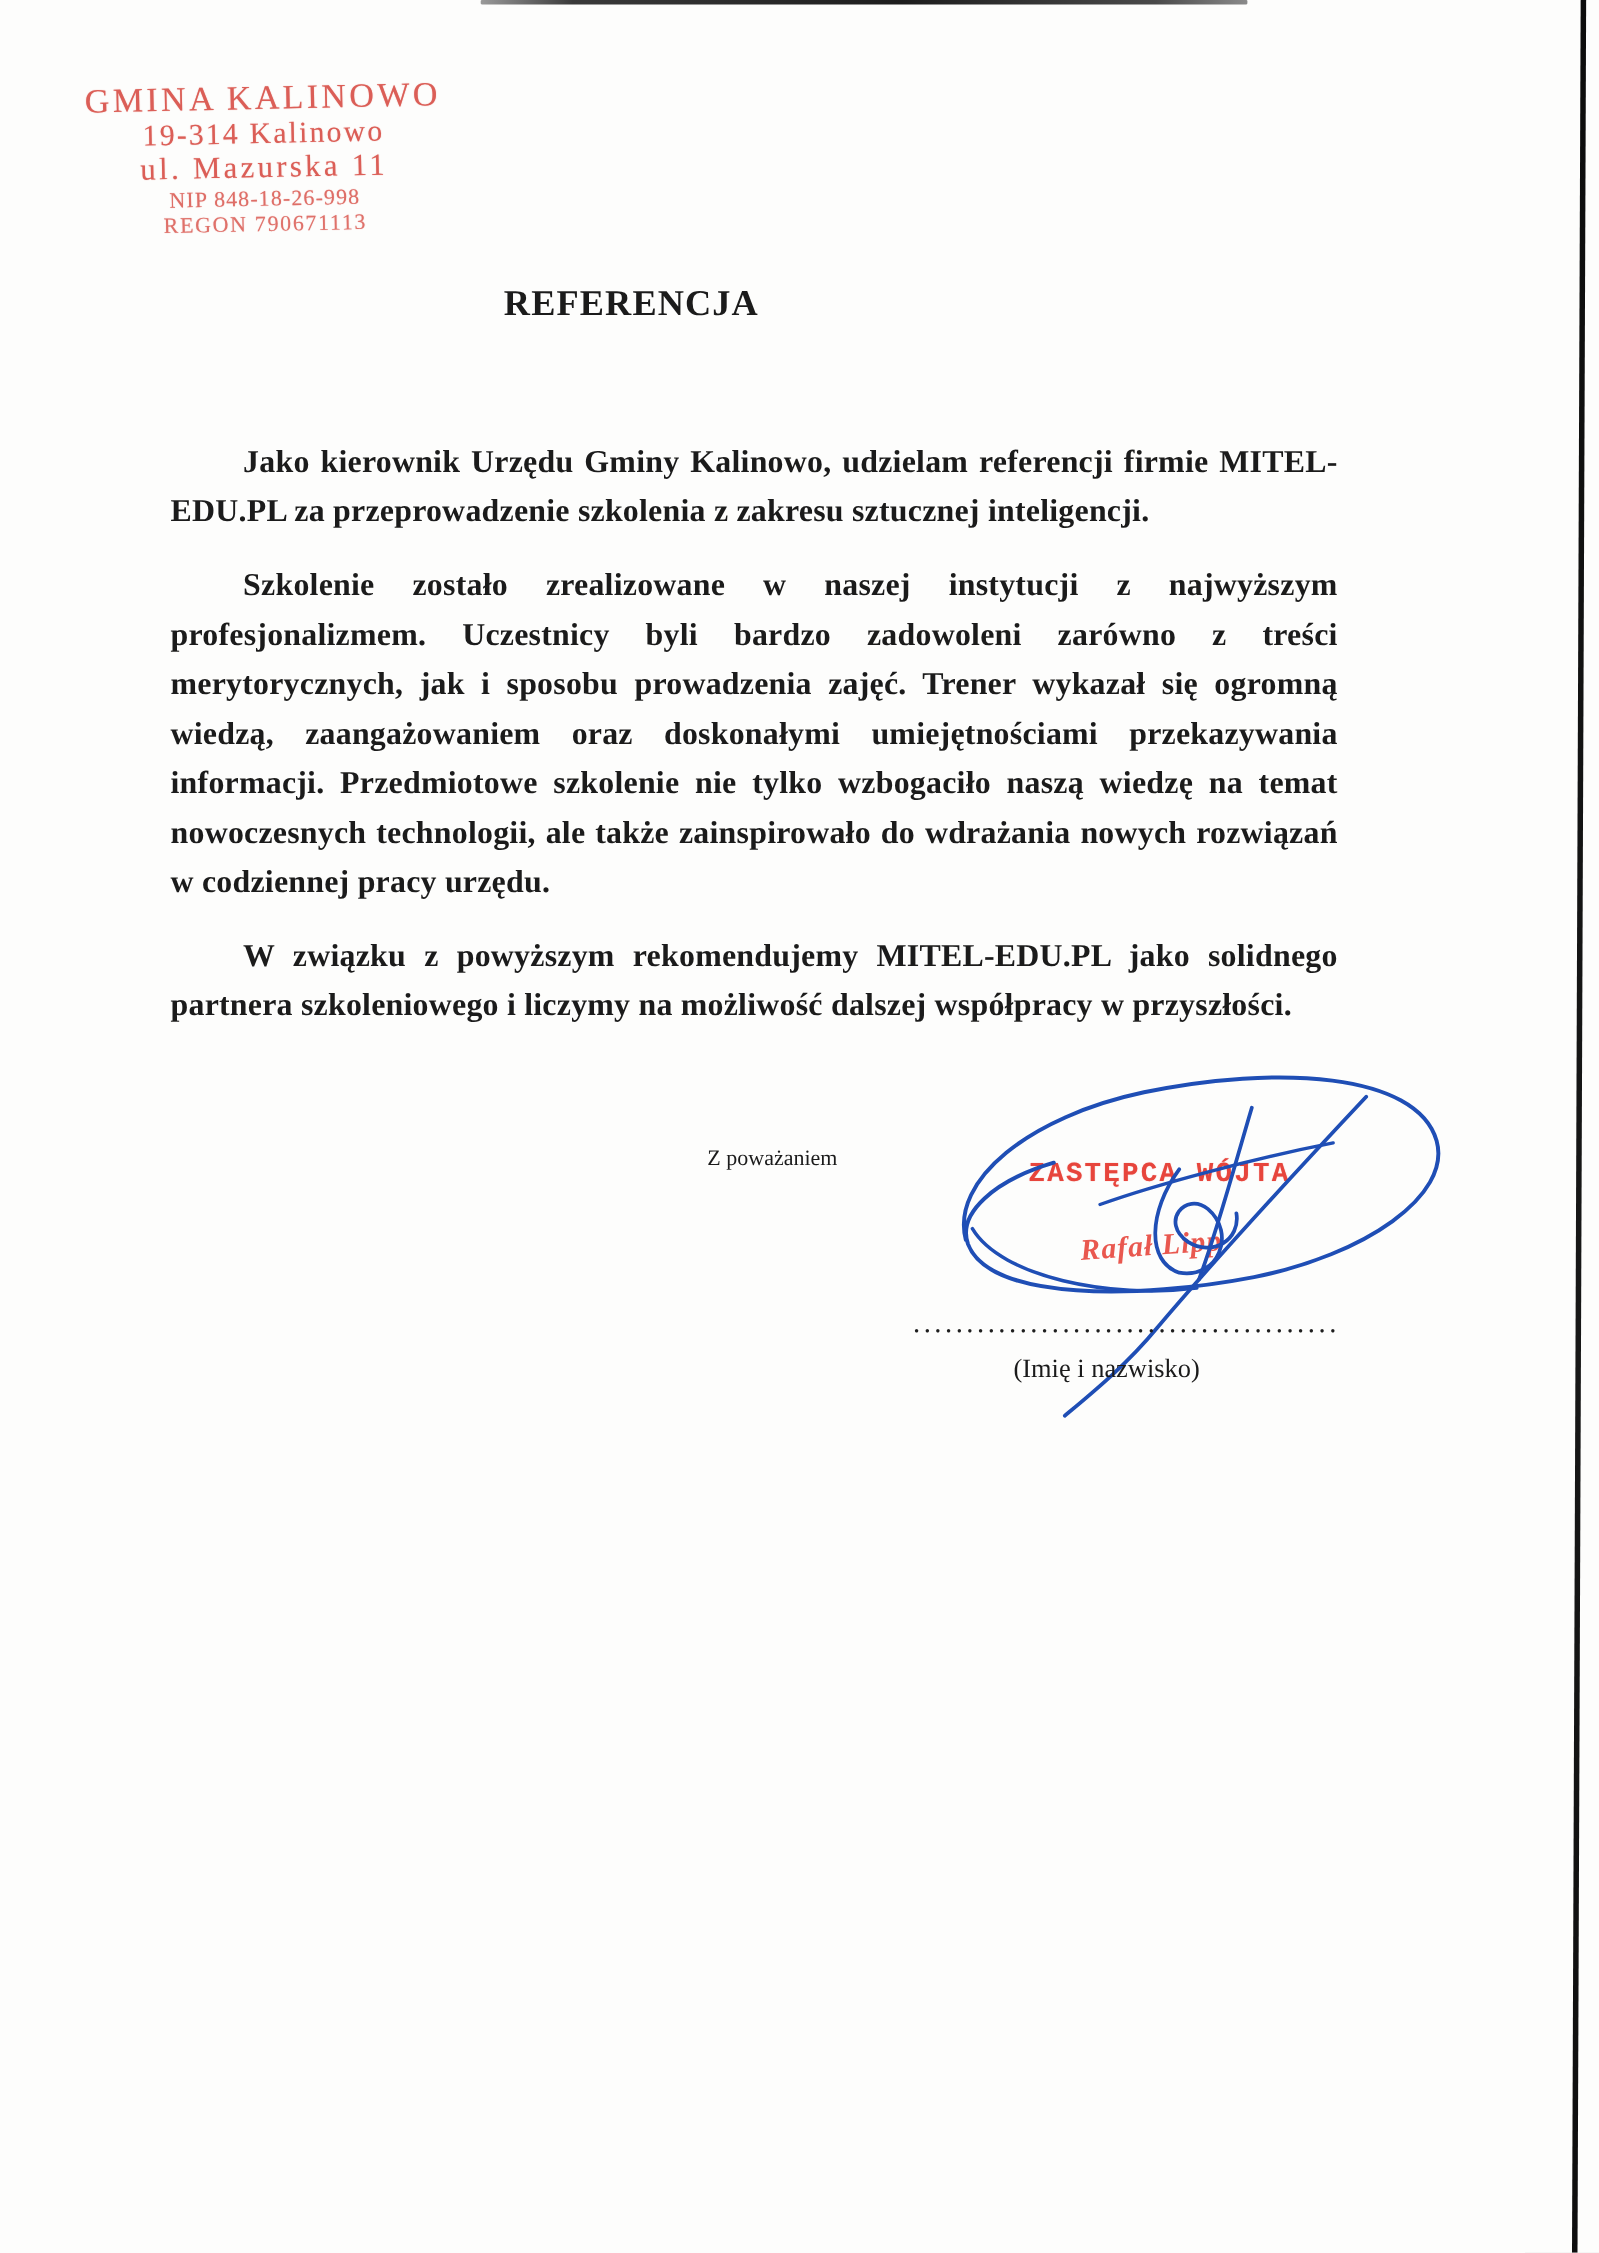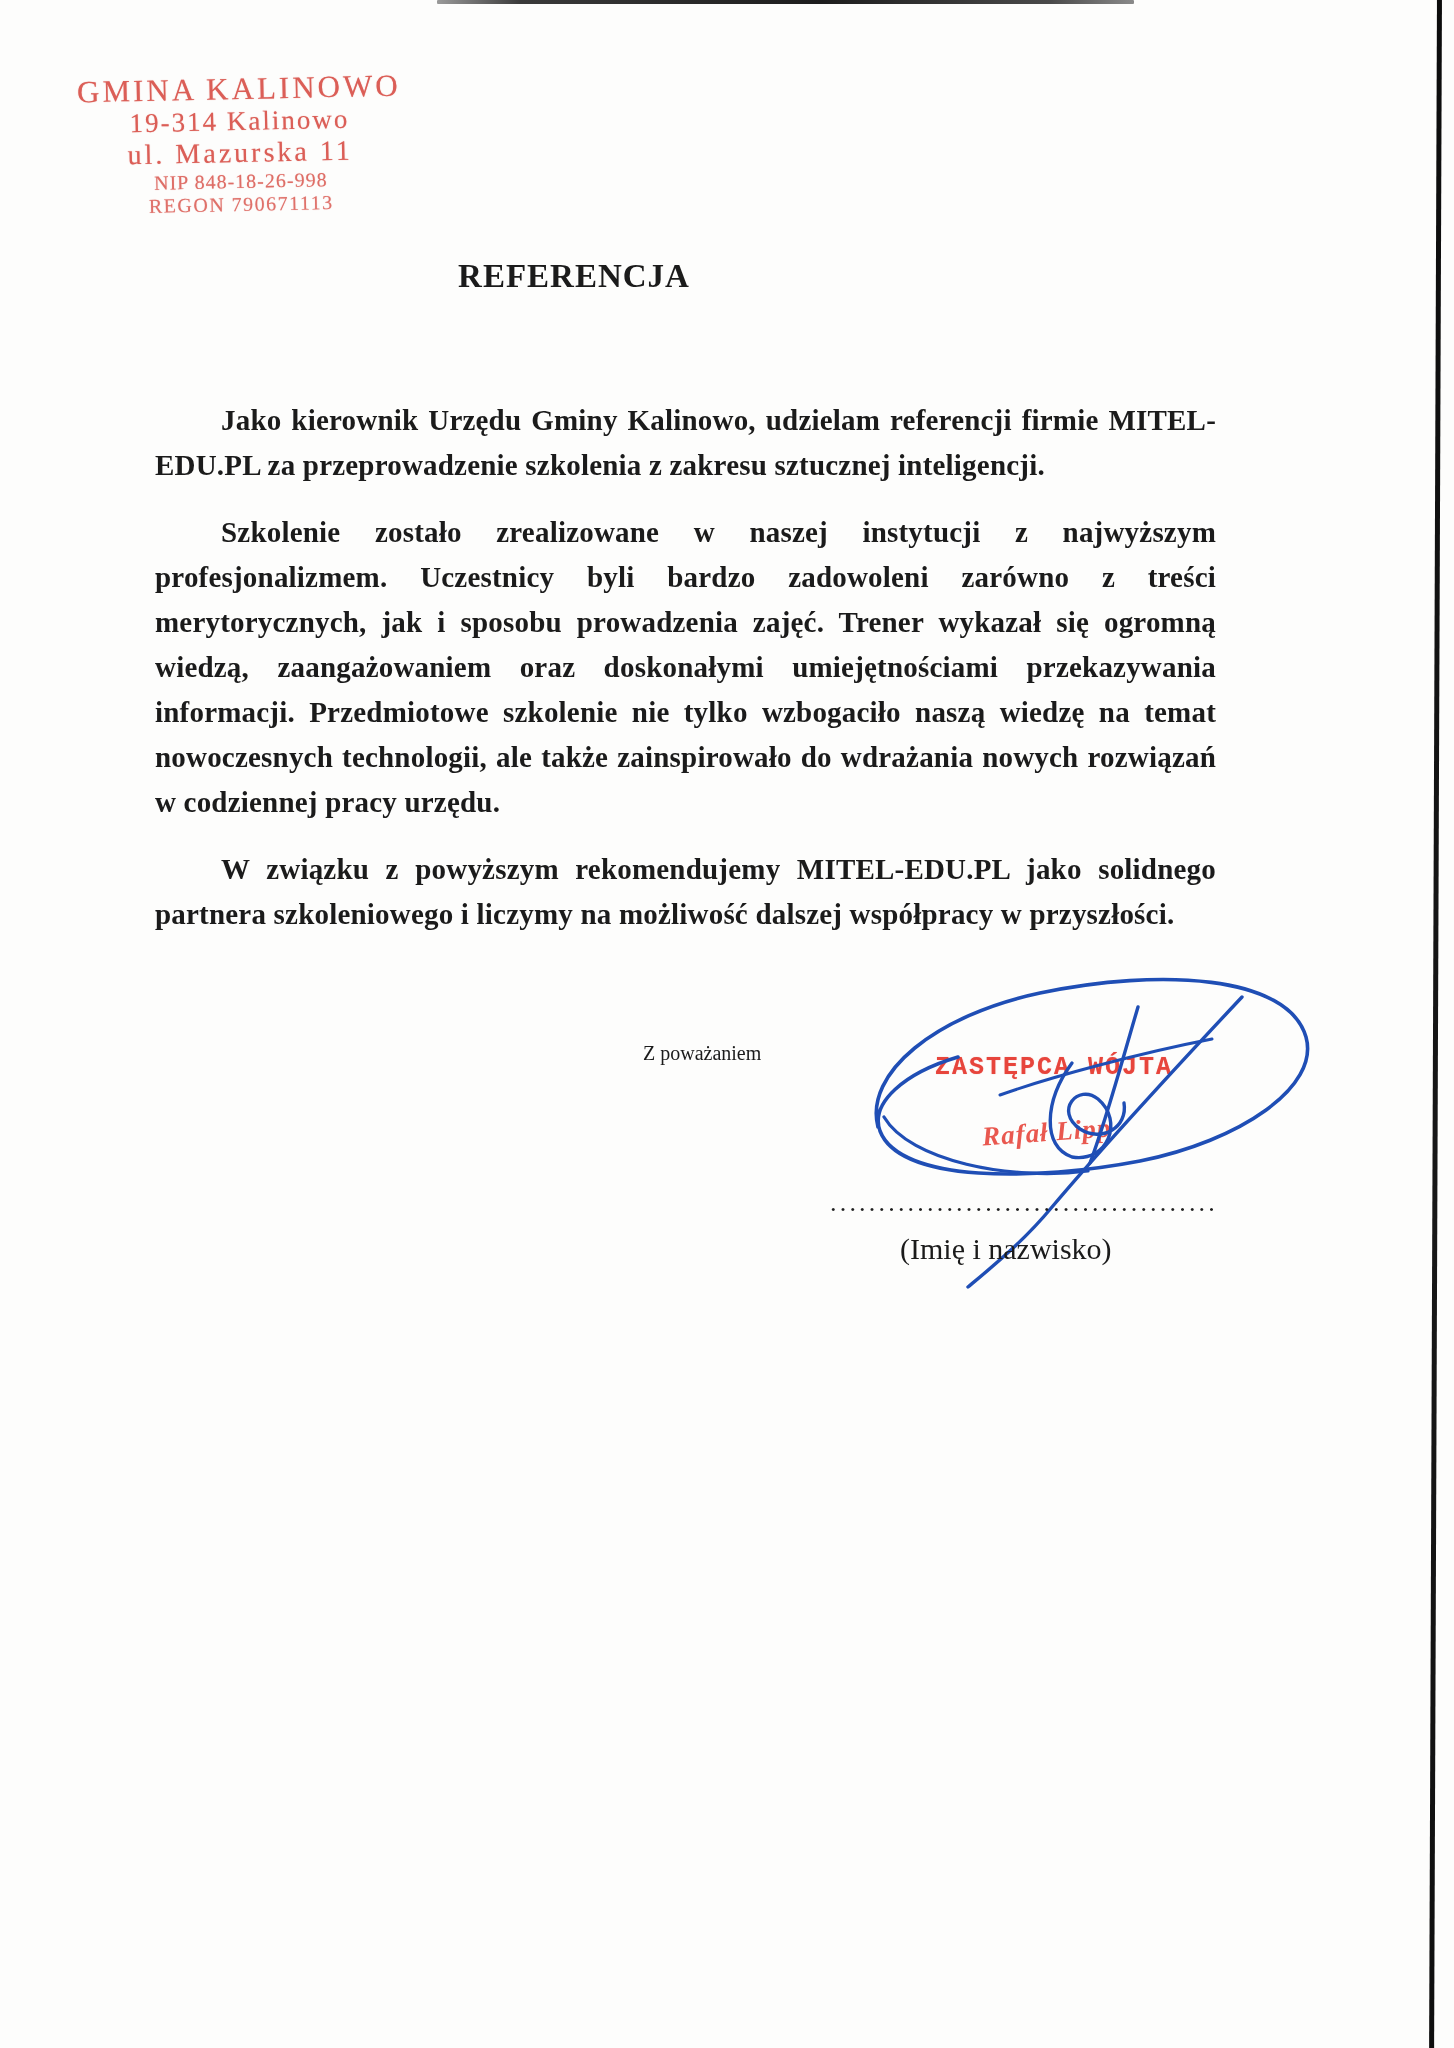--- a/index.html
+++ b/index.html
@@ -71,22 +71,22 @@
     transform:rotate(-4deg); opacity:.85; white-space:nowrap;
   }
   .sig-svg { position:absolute; left:0; top:0; pointer-events:none; }
 
   .dots-line {
     position:absolute; left:830px; top:1188px; width:402px; height:32px;
     font-size:26px; line-height:30px; letter-spacing:3.2px;
     white-space:nowrap; overflow:hidden; color:#1e1e1e;
   }
   .name-caption {
-    position:absolute; left:900px; top:1232px; width:300px;
-    font-size:30px;
+    position:absolute; left:856px; top:1232px; width:300px;
+    text-align:center; font-size:24px;
   }
 </style>
 </head>
 <body>
 
 <div class="page">
 
   <div class="scan-line-top"></div>
   <div class="scan-line-right"></div>
 

